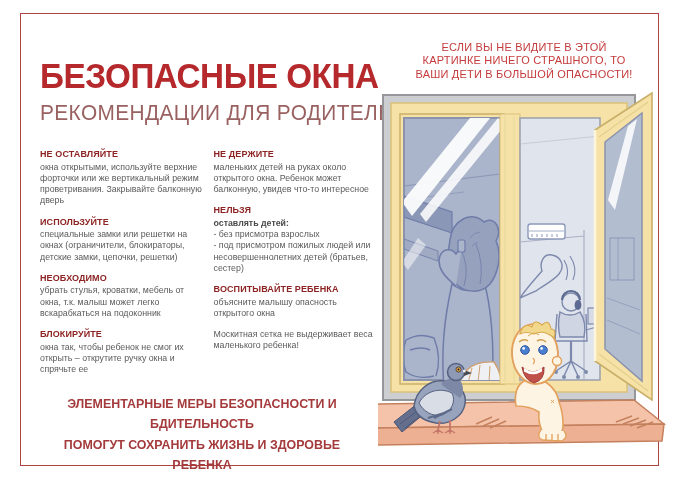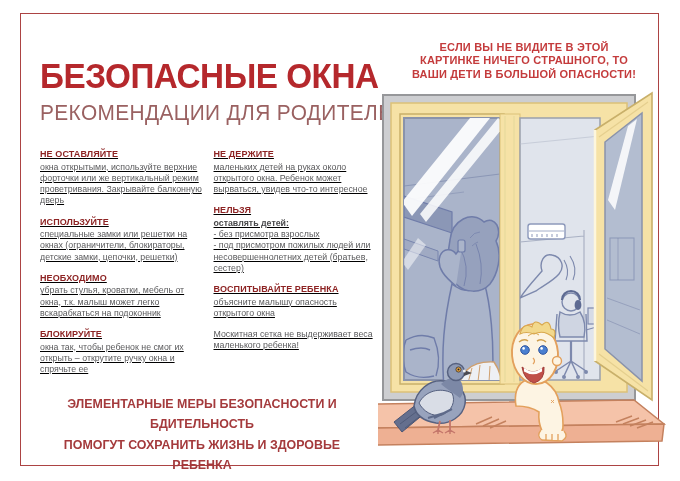--- a/index.html
+++ b/index.html
@@ -7,30 +7,30 @@
   .poster { position:relative; width:680px; height:481px; background:#ffffff; overflow:hidden; }
   .frame-border { position:absolute; left:20px; top:13px; width:639px; height:453px;
                   border:1.5px solid #ac4343; }
   .title { position:absolute; left:40px; top:56px; width:340px;
            font-size:35px; font-weight:bold; color:#b5282c; letter-spacing:-0.5px;
            transform:scaleX(0.95); transform-origin:left; white-space:nowrap; }
   .subtitle { position:absolute; left:40px; top:101px; width:340px;
               font-size:21.5px; font-weight:normal; color:#9a6161; letter-spacing:0.4px;
               transform:scaleX(0.97); transform-origin:left; white-space:nowrap; }
   .columns { position:absolute; left:40px; top:149px; width:336px; display:flex; gap:11px; }
-  .col { width:163px;text-decoration:underline; }
+  .col { width:163px; }
   .sec { margin-bottom:10px; }
   .sec-head { font-size:9px; font-weight:bold; color:#8d2323; margin-bottom:2.5px; letter-spacing:0.1px; }
   .sec-sub  { font-size:8.8px; font-weight:bold; color:#4a4a4c; line-height:1.28; }
   .sec-body { font-size:8.8px; color:#5a5a5c; line-height:1.28; white-space:pre-line; }
   .slogan { position:absolute; left:28px; top:394px; width:348px; text-align:center;
             font-size:12.8px; font-weight:bold; color:#a43a3c; line-height:1.6;
             transform:scaleX(0.97); }
   .warning { position:absolute; left:388px; top:41px; width:272px; text-align:center;
-             font-size:11px; font-weight:bold; color:#c43b3c; line-height:1.22;
+             font-size:11px; font-weight:normal; color:#c43b3c; line-height:1.22;
              letter-spacing:0.2px; }
   .illo { position:absolute; left:378px; top:88px; width:292px; height:367px; }
 </style>
 </head>
 <body>
 
 <div class="poster">
   <div class="frame-border"></div>
 
   <div class="title">БЕЗОПАСНЫЕ ОКНА</div>
@@ -51,21 +51,21 @@
         <div class="sec-body">убрать стулья, кроватки, мебель от окна, т.к. малыш может легко вскарабкаться на подоконник</div>
       </div>
       <div class="sec">
         <div class="sec-head">БЛОКИРУЙТЕ</div>
         <div class="sec-body">окна так, чтобы ребенок не смог их открыть – открутите ручку окна и спрячьте ее</div>
       </div>
     </div>
     <div class="col">
       <div class="sec">
         <div class="sec-head">НЕ ДЕРЖИТЕ</div>
-        <div class="sec-body">маленьких детей на руках около открытого окна. Ребенок может вырваться, увидев что-то интересное</div>
+        <div class="sec-body">маленьких детей на руках около открытого окна. Ребенок может балконную, увидев что-то интересное</div>
       </div>
       <div class="sec">
         <div class="sec-head">НЕЛЬЗЯ</div>
         <div class="sec-sub">оставлять детей:</div>
         <div class="sec-body">- без присмотра взрослых
 - под присмотром пожилых людей или несовершеннолетних детей (братьев, сестер)</div>
       </div>
       <div class="sec">
         <div class="sec-head">ВОСПИТЫВАЙТЕ РЕБЕНКА</div>
         <div class="sec-body">объясните малышу опасность открытого окна</div>

